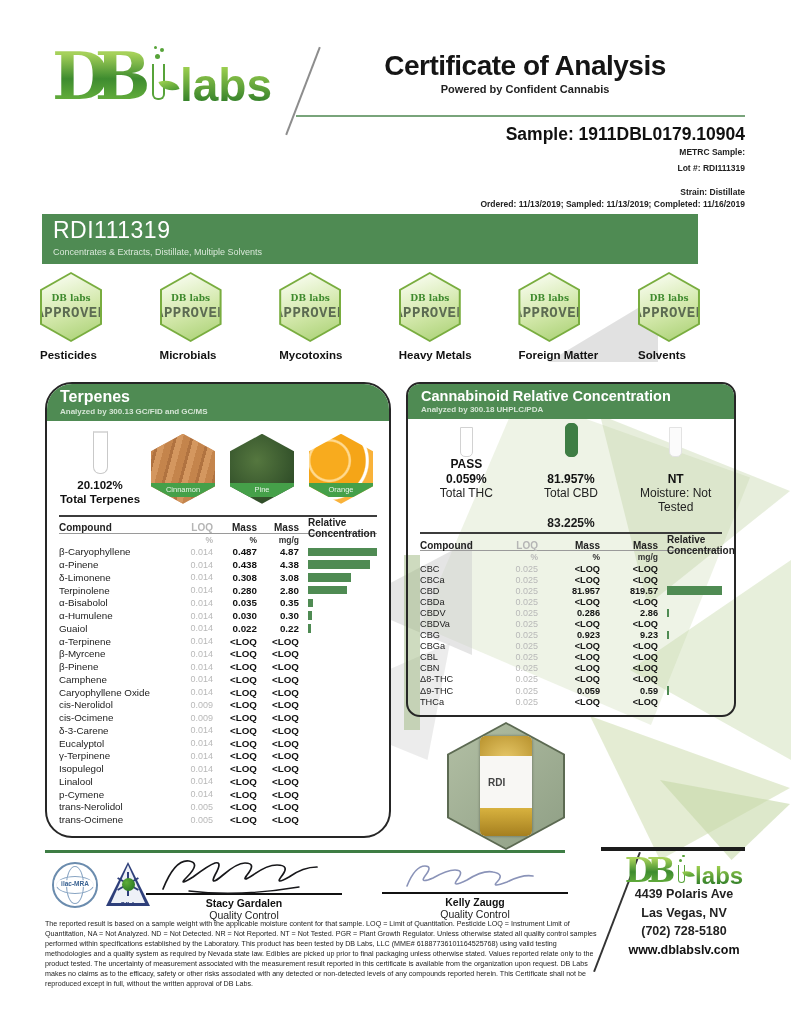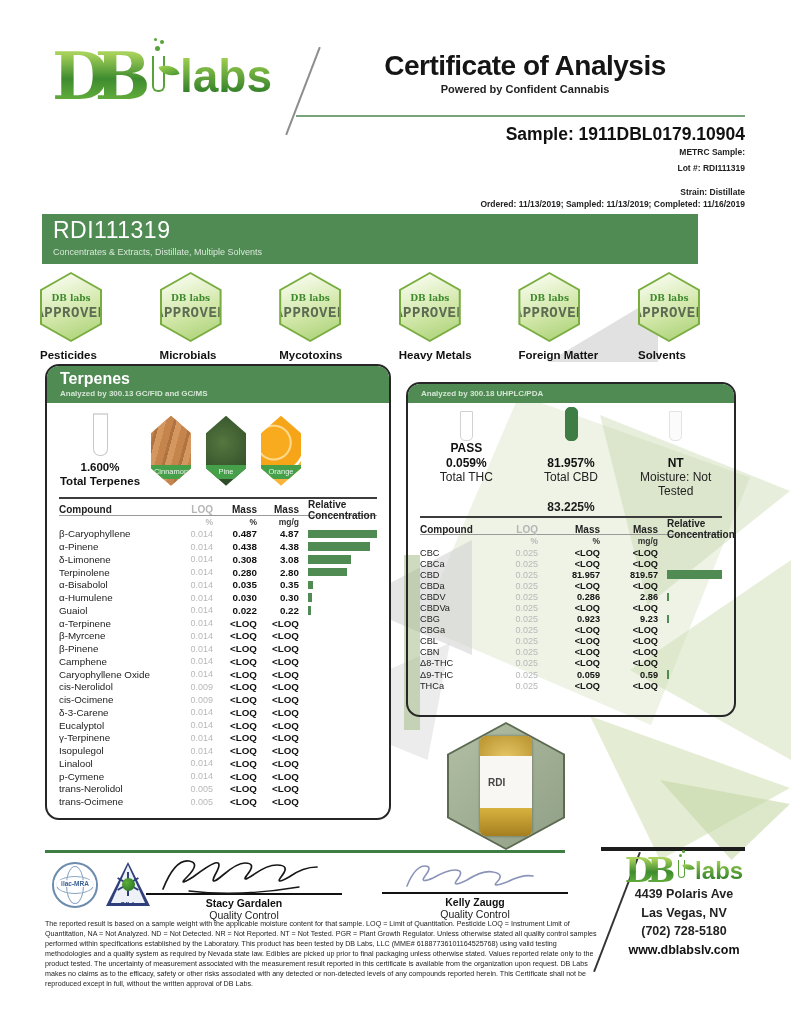--- a/index.html
+++ b/index.html
@@ -18,21 +18,21 @@
   .wm-green-b{left:630px;top:560px;width:161px;height:200px;background:#c3d6a6;opacity:.4;
     clip-path:polygon(100% 0,100% 100%,0 55%);}
   .wm-green-c{left:590px;top:700px;width:200px;height:160px;background:#cddcae;opacity:.55;
     clip-path:polygon(0 10%,100% 55%,35% 100%);}
   .wm-green-d{left:420px;top:395px;width:330px;height:330px;background:#dde7cd;opacity:.5;
     clip-path:polygon(30% 0,100% 25%,70% 100%,0 70%);}
   .wm-green-strip{left:404px;top:555px;width:16px;height:175px;background:#9db87f;opacity:.5;}
   .wm-green-e{left:660px;top:780px;width:130px;height:80px;background:#c7d8a9;opacity:.6;
     clip-path:polygon(0 0,100% 30%,55% 100%);}
   
-  .dblogo{position:absolute;left:52px;top:48px;z-index:2;display:flex;align-items:center;}
+  .dblogo{position:absolute;left:52px;top:48px;z-index:2;display:flex;align-items:flex-end;}
   .dblogo .db{font-family:"DejaVu Serif",serif;font-weight:bold;font-size:66px;line-height:.85;
     letter-spacing:-0.22em;background:linear-gradient(#a6d15a 10%,#3e8c2f 55%,#6ab33e);
     -webkit-background-clip:text;background-clip:text;color:transparent;padding-right:14px;}
   .dblogo .leaf{width:18px;height:13px;background:linear-gradient(#9ccf4f,#4d9a33);
     border-radius:0 100% 0 100%;transform:rotate(-18deg);margin:0 2px 12px -6px;}
   .dblogo .tube{position:relative;width:9px;height:34px;border:2px solid #57a339;border-top:none;
     border-radius:0 0 6px 6px;margin:0 1px 4px 2px;background:#fff;}
   .dblogo .tube .bub{position:absolute;background:#57a339;border-radius:50%;}
   .dblogo .tube .b1{width:5px;height:5px;left:1px;top:-10px;}
   .dblogo .tube .b2{width:4px;height:4px;left:6px;top:-16px;}
@@ -74,32 +74,32 @@
   .hexi .mini{font-family:"DejaVu Serif",serif;font-weight:bold;font-size:9px;color:#3f8a2e;}
   .hexi .appr{font-family:Liberation Mono, monospace;font-size:14px;font-weight:bold;color:#5c6b52;
     letter-spacing:.5px;margin-top:2px;}
   .badge .blabel{margin-top:7px;font-size:11.5px;font-weight:bold;color:#111;}
   
   .panel{position:absolute;border:2px solid #262626;border-radius:14px;overflow:hidden;
     z-index:2;box-sizing:border-box;background:transparent;}
   .panel-hd{background:#4f8b53;padding:4px 13px 5px 13px;}
   .panel-hd .pt{color:#fff;font-weight:bold;}
   .panel-hd .pm{color:#d5e5d5;font-size:8px;font-weight:bold;margin-top:1px;}
-  #terp-panel{left:45px;top:364px;width:346px;height:456px;background:#fff;}
+  #terp-panel{left:45px;top:382px;width:346px;height:456px;background:#fff;border-radius:27px;}
   #terp-panel .pt{font-size:16px;}
   #cann-panel{left:406px;top:382px;width:330px;height:335px;}
   #cann-panel .pt{font-size:14.5px;}
   
   .ticons{display:flex;align-items:center;padding:10px 8px 6px 10px;}
   .ttube-blk{width:86px;text-align:center;}
   .ttube{width:13px;height:40px;border:1.5px solid #c9c9c9;border-top:2px solid #dcdcdc;
     border-radius:0 0 7px 7px;margin:0 auto 5px auto;background:#fff;}
   .ttube-blk .v{font-size:11.5px;font-weight:bold;color:#111;line-height:1.2;}
   #aroma-row{display:flex;gap:15px;margin-left:8px;}
-  .ahex{position:relative;width:40px;height:70px;
+  .ahex{position:relative;width:64px;height:70px;
     clip-path:polygon(50% 0,100% 25%,100% 75%,50% 100%,0 75%,0 25%);}
   .ahex .band{position:absolute;left:0;right:0;bottom:7px;height:14px;background:#45a049;
     color:#eaf5ea;font-size:7.5px;display:flex;align-items:center;justify-content:center;}
   .aroma-cinnamon{background:repeating-linear-gradient(105deg,#c9895077 0 7px,#a96c3caa 7px 10px,#d4975f 10px 16px),#c08048;}
   .aroma-pine{background:radial-gradient(circle at 42% 38%,#55773f,#2f4d28 75%);}
   .aroma-orange{background:radial-gradient(circle at 32% 38%,#f8ab1e 30%,#ffd98e 32% 34%,#f5a517 36% 58%,#fff 60% 63%,#f9b23a 65%);}
   
   .thead,.urow,.trow{display:grid;align-items:center;}
   .terp-grid{grid-template-columns:118px 36px 44px 42px 1fr;}
   .cann-grid{grid-template-columns:74px 44px 62px 58px 1fr;}
@@ -287,21 +287,21 @@
     </div>
 
   <div class="panel" id="terp-panel">
     <div class="panel-hd">
       <div class="pt">Terpenes</div>
       <div class="pm">Analyzed by 300.13 GC/FID and GC/MS</div>
     </div>
     <div class="ticons">
       <div class="ttube-blk">
         <div class="ttube"></div>
-        <div class="v">1.600%</div>
+        <div class="v">20.102%</div>
         <div class="v">Total Terpenes</div>
       </div>
       <div id="aroma-row">
           <div class="ahex aroma-cinnamon">
             <div class="band">Cinnamon</div>
           </div>
           <div class="ahex aroma-pine">
             <div class="band">Pine</div>
           </div>
           <div class="ahex aroma-orange">
@@ -492,20 +492,21 @@
             <span class="cm">&lt;LOQ</span>
             <span class="cm">&lt;LOQ</span>
             <span class="cbar"></span>
           </div>
         </div>
     </div>
   </div>
 
   <div class="panel" id="cann-panel">
     <div class="panel-hd">
+      <div class="pt">Cannabinoid Relative Concentration</div>
       <div class="pm">Analyzed by 300.18 UHPLC/PDA</div>
     </div>
     <div class="csummary">
       <div class="csum-col">
         <div class="tube tube-pass"></div>
         <div class="status">PASS</div>
         <div class="val">0.059%</div>
         <div class="lab">Total THC</div>
       </div>
       <div class="csum-col">

